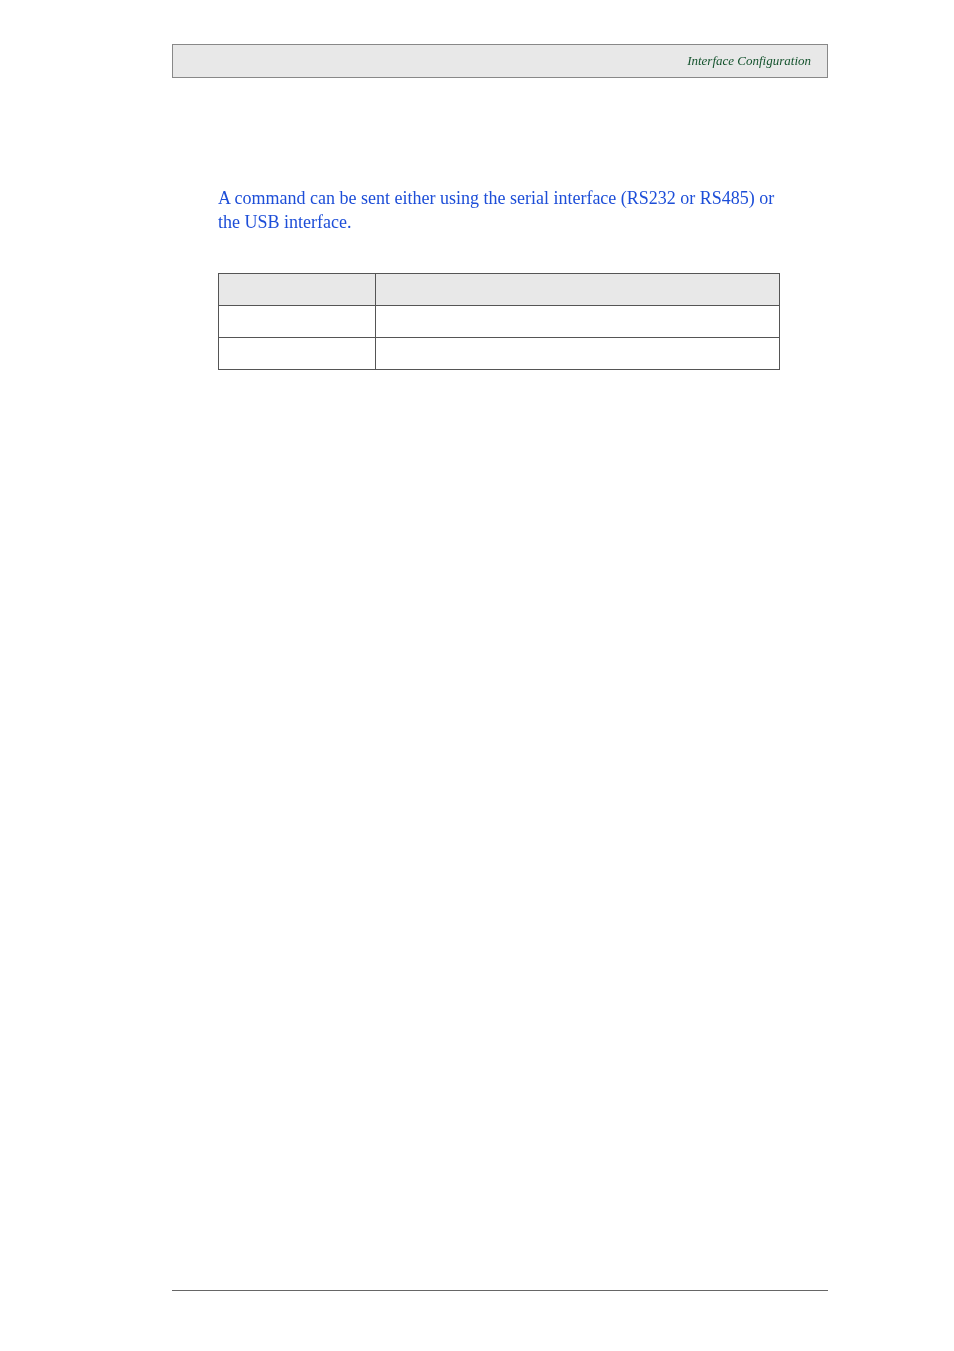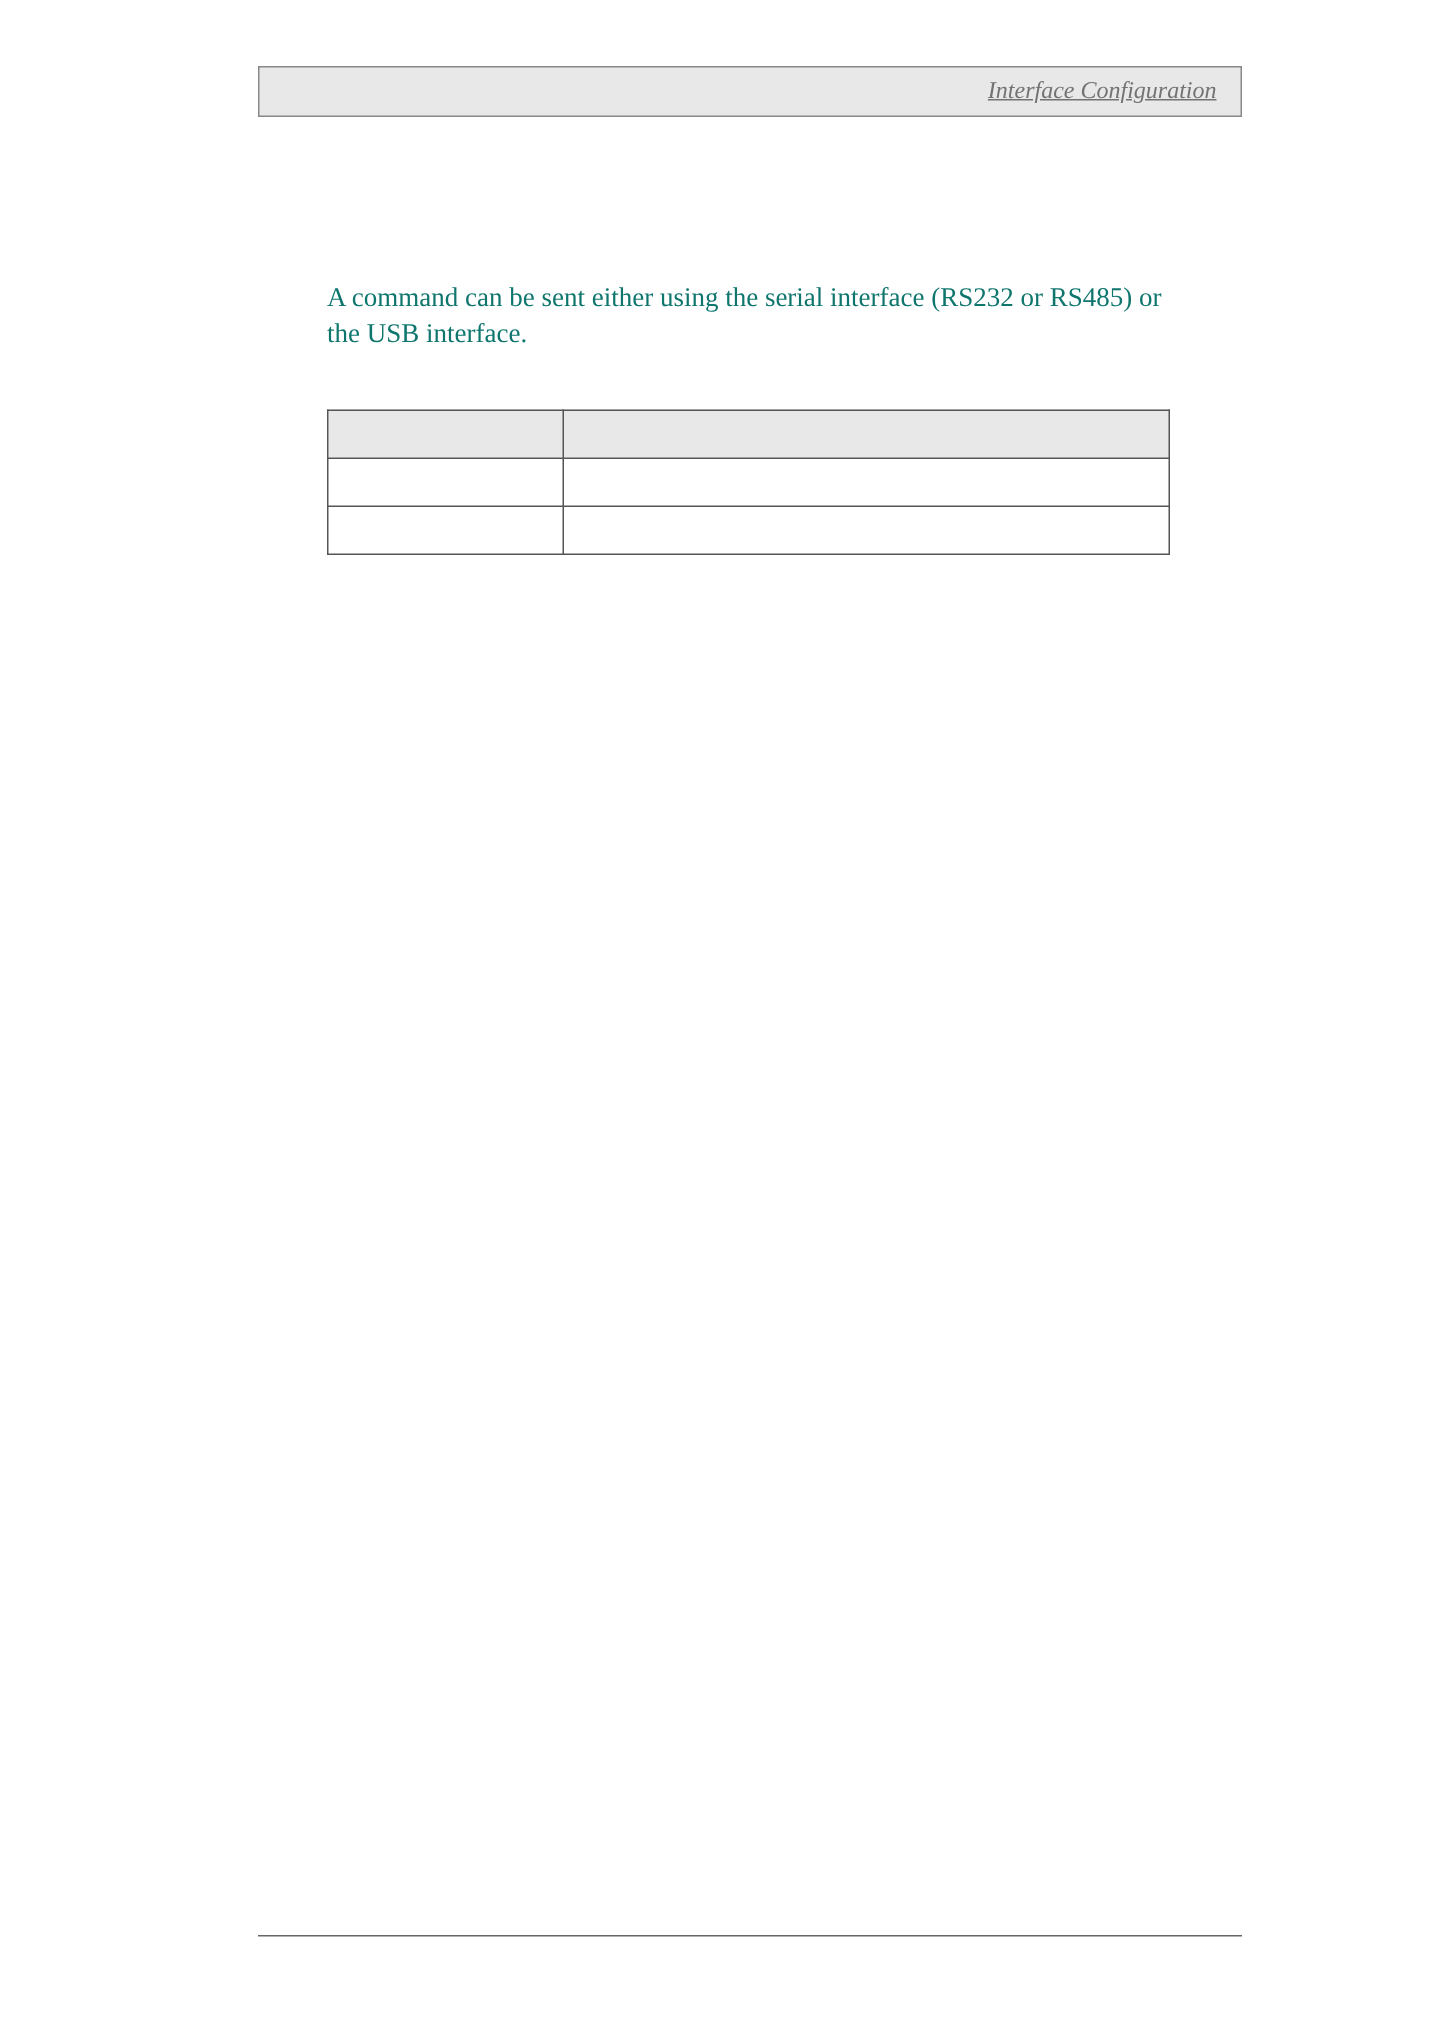--- a/index.html
+++ b/index.html
@@ -22,34 +22,33 @@
       height: 34px;
       background: #e8e8e8;
       border: 1px solid #888;
       display: flex;
       align-items: center;
       justify-content: flex-end;
       padding-right: 16px;
     }
     .header-text {
       font-style: italic;
-      font-size: 16px;
-      color: #737373;
-      text-decoration: underline;
+      font-size: 13px;
+      color: #14532d;
     }
     .content {
       position: absolute;
       top: 186px;
       left: 218px;
       width: 562px;
     }
     .para {
       font-size: 18px;
       line-height: 1.35;
-      color: #0f766e;
+      color: #1d4ed8;
       margin-bottom: 14px;
     }
     .table-wrap {
       margin-top: 38px;
       width: 562px;
     }
     table {
       border-collapse: collapse;
       width: 100%;
     }

